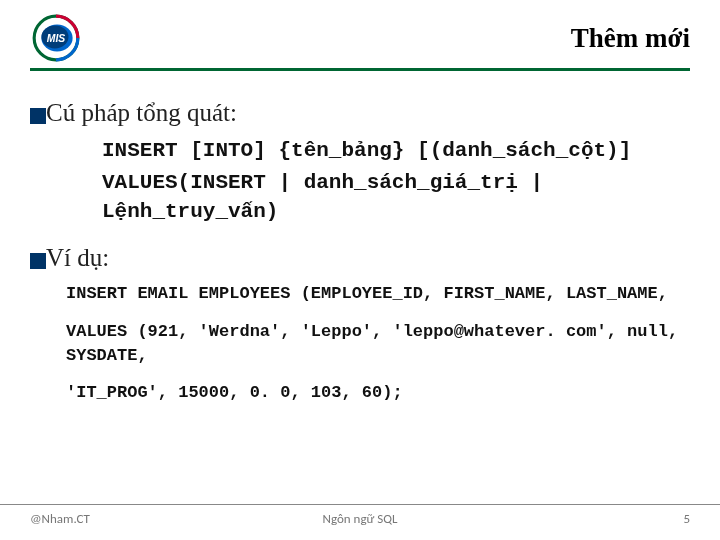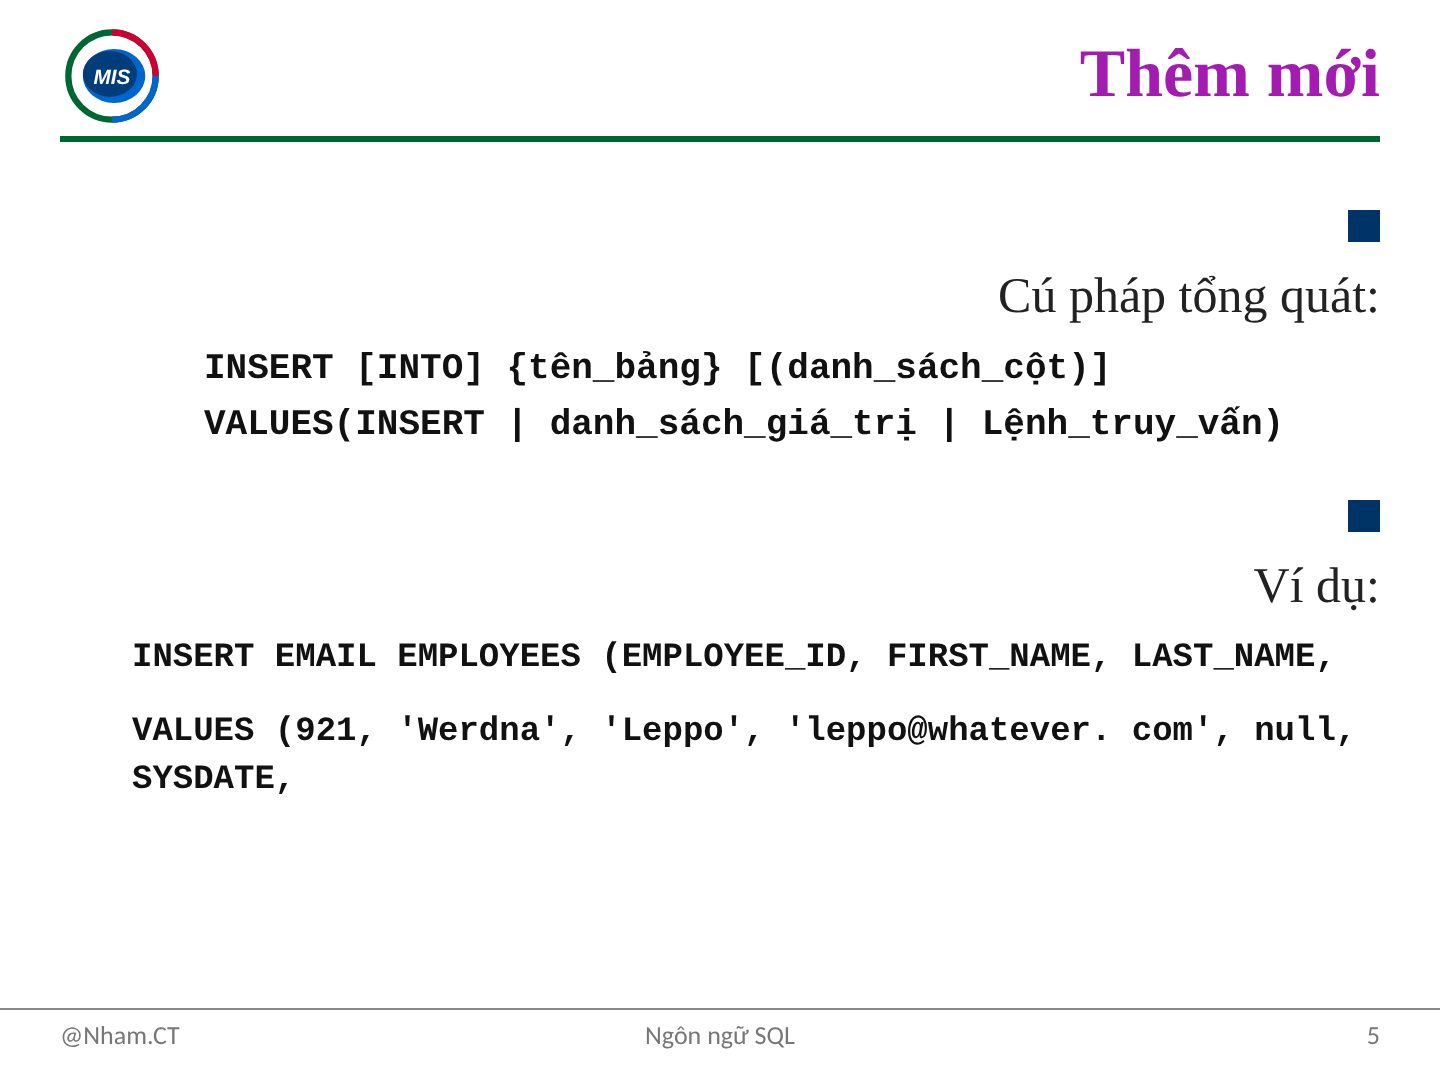--- a/index.html
+++ b/index.html
@@ -19,50 +19,48 @@
     padding-bottom: 4px;
     margin-bottom: 28px;
   }
   .logo {
     width: 52px;
     height: 52px;
     position: relative;
   }
   .logo svg { width: 100%; height: 100%; }
   .title {
-    color: #a21caf;
-    font-size: 34px;
+    color: #000000;
+    font-size: 27px;
     font-weight: bold;
     font-family: "Times New Roman", serif;
   }
   .section {
     margin-bottom: 18px;
   }
   .bullet-row {
     display: flex;
-    align-items: flex-end;
-    gap: 14px;
+    align-items: center;
     margin-bottom: 10px;
-    flex-direction: column;
   }
   .bullet {
     width: 16px;
     height: 16px;
     background: #003366;
     flex-shrink: 0;
     margin-top: 6px;
   }
   .heading {
     font-family: "Times New Roman", serif;
     font-size: 25px;
     color: #222;
   }
   .code {
     font-family: "Courier New", monospace;
-    font-size: 18px;
+    font-size: 21px;
     font-weight: bold;
     color: #111;
     margin-left: 72px;
     line-height: 1.35;
     margin-bottom: 4px;
   }
   .example {
     font-family: "Courier New", monospace;
     font-size: 17px;
     font-weight: bold;
@@ -118,19 +116,20 @@
   <div class="code">VALUES(INSERT | danh_sách_giá_trị | Lệnh_truy_vấn)</div>
 </div>
 
 <div class="section">
   <div class="bullet-row">
     <div class="bullet"></div>
     <div class="heading">Ví dụ:</div>
   </div>
   <div class="example">INSERT EMAIL EMPLOYEES (EMPLOYEE_ID, FIRST_NAME, LAST_NAME,</div>
   <div class="example">VALUES (921, 'Werdna', 'Leppo', 'leppo@whatever. com', null, SYSDATE,</div>
+  <div class="example">'IT_PROG', 15000, 0. 0, 103, 60);</div>
 </div>
 
 <div class="footer">
   <span>@Nham.CT</span>
   <span class="footer-center">Ngôn ngữ SQL</span>
   <span>5</span>
 </div>
 
 </body></html>

